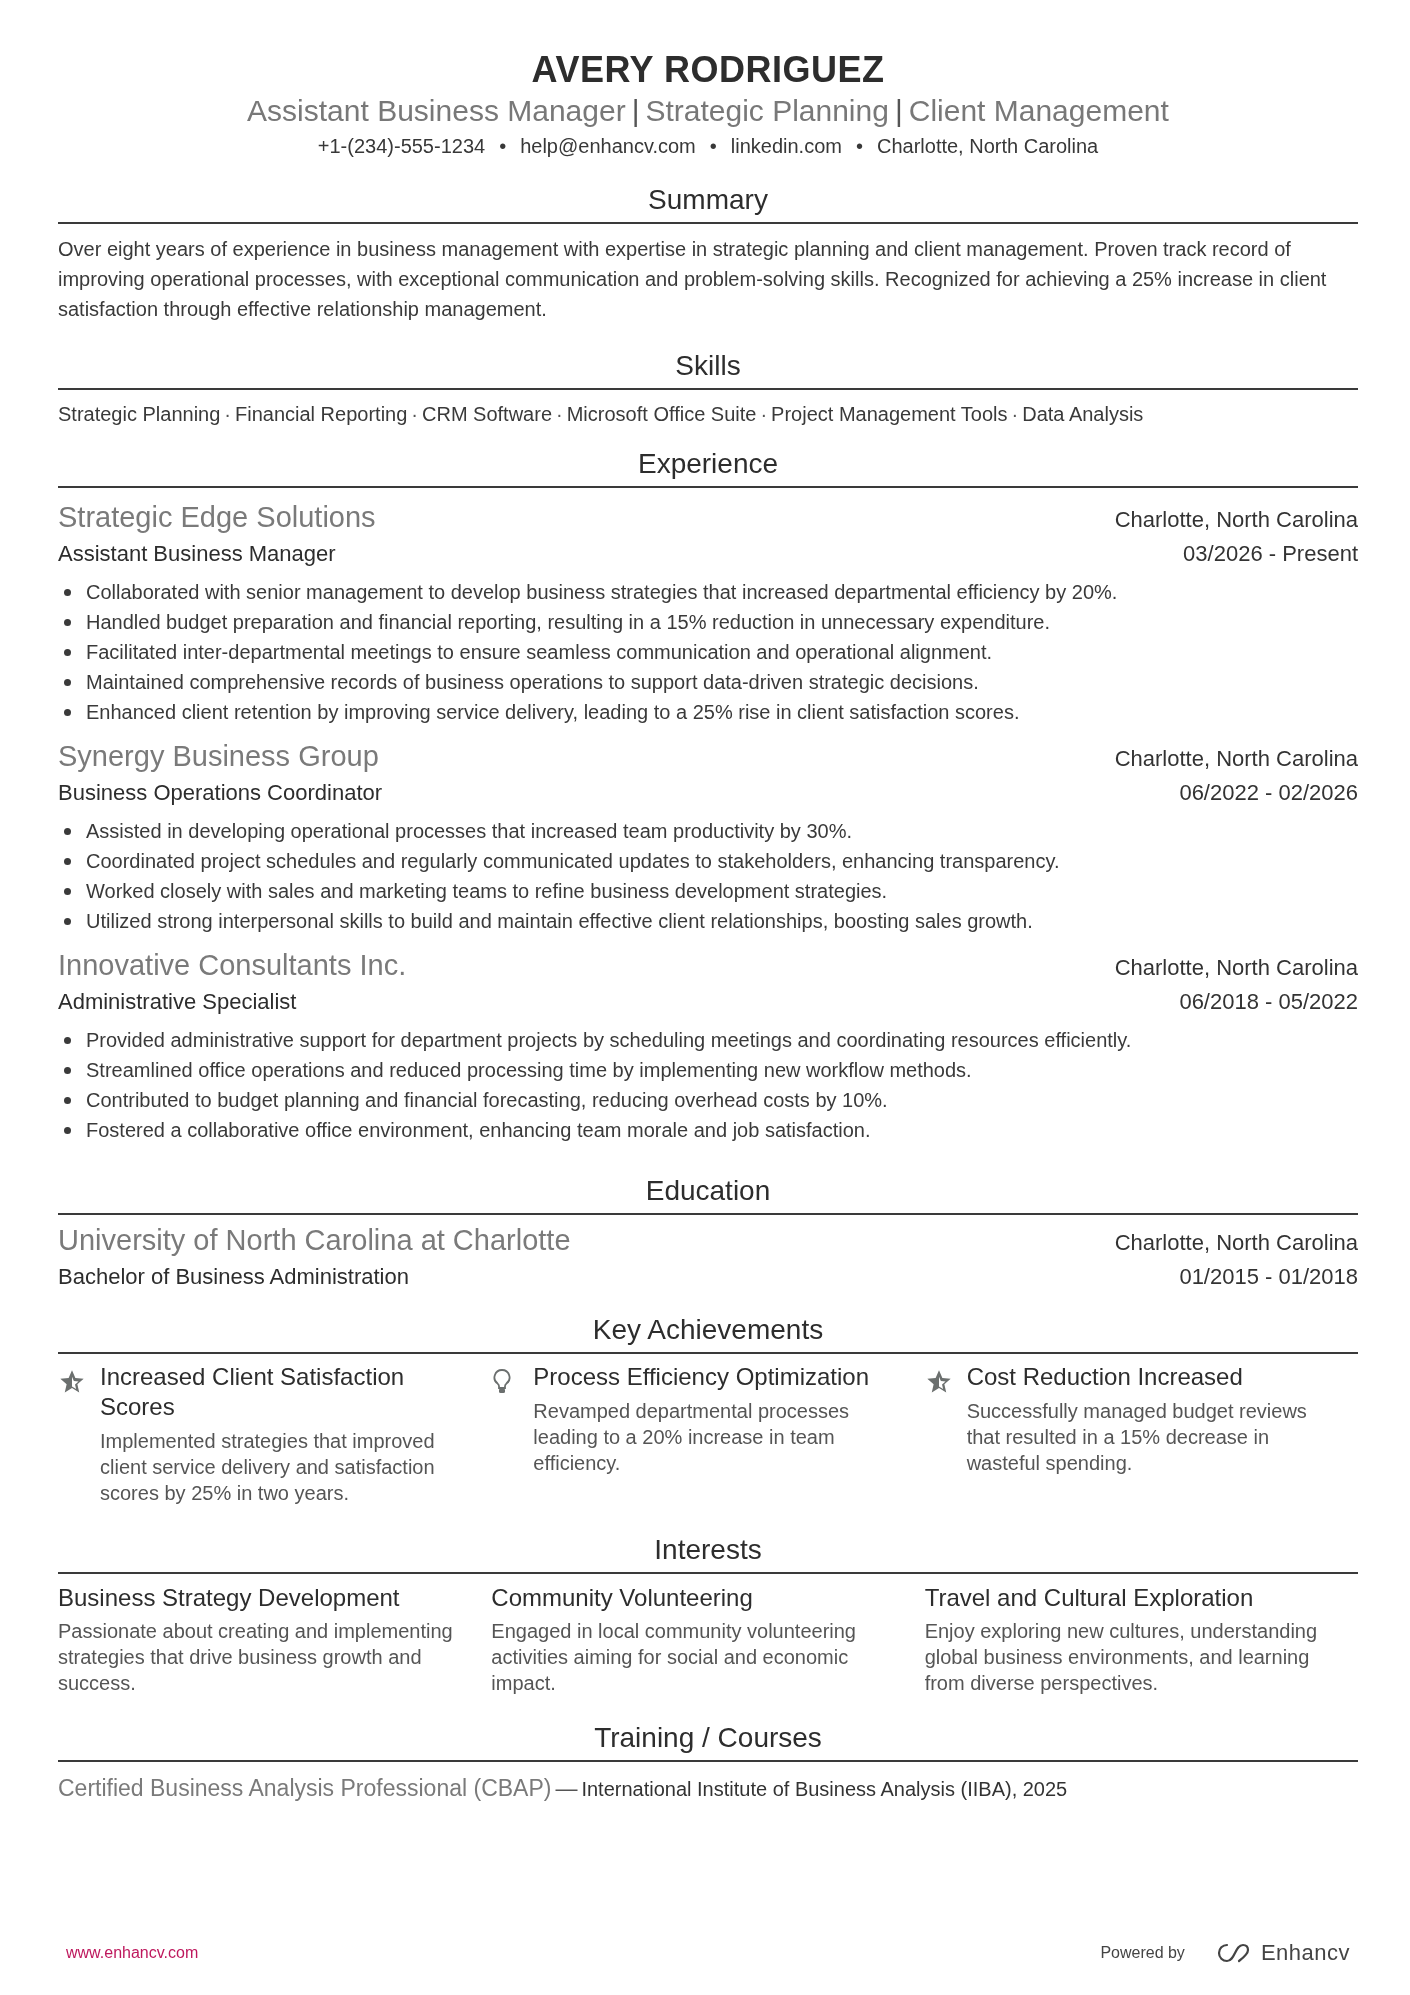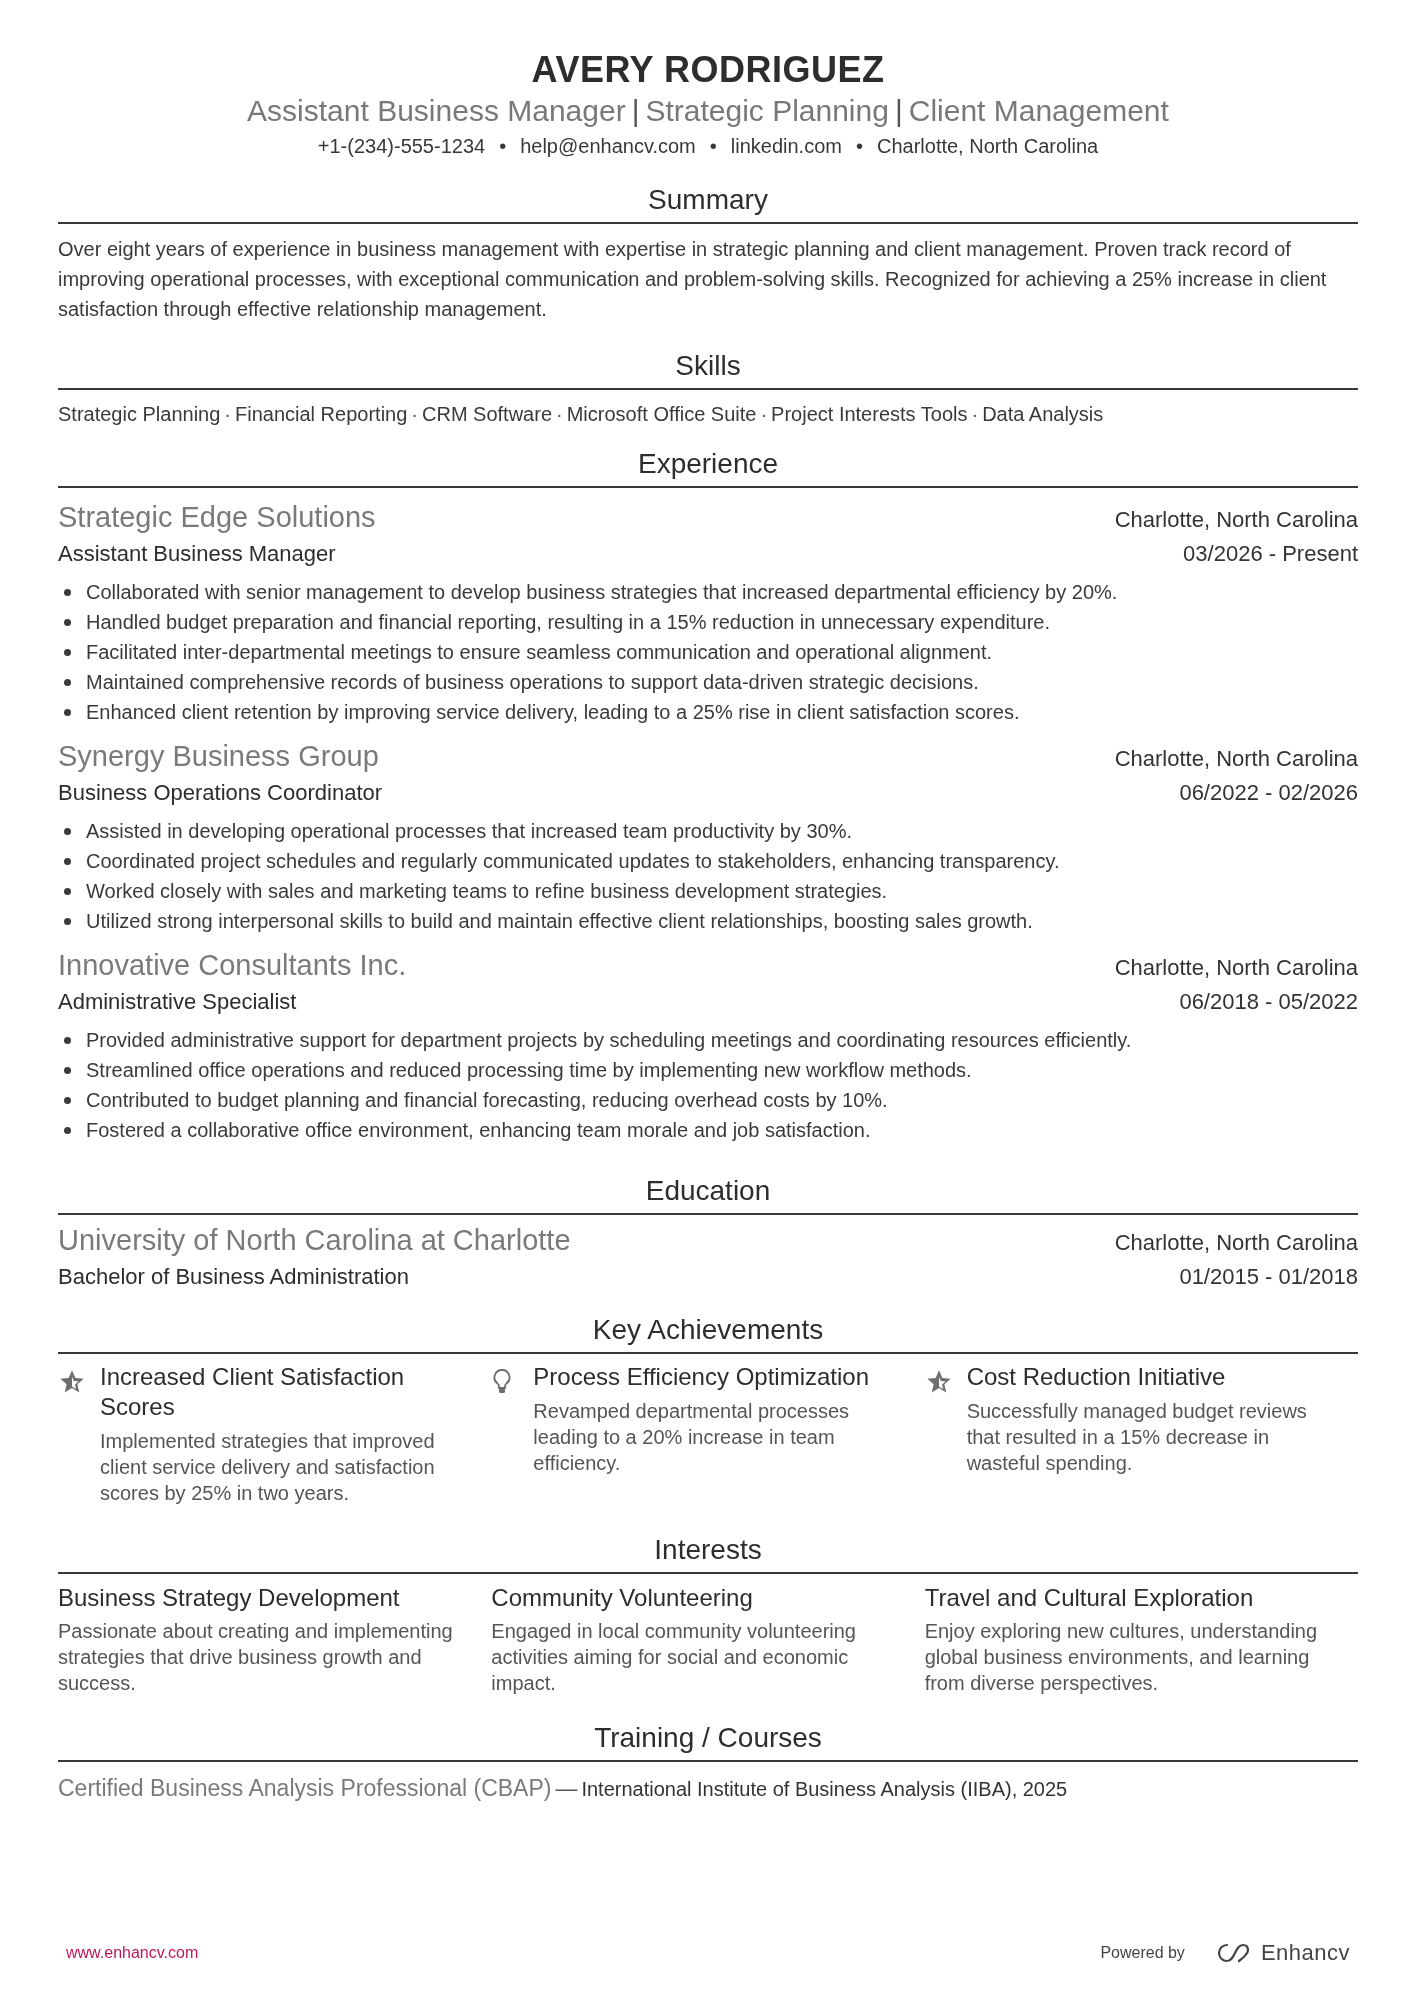--- a/index.html
+++ b/index.html
@@ -173,21 +173,21 @@
   </div>
 
   <div class="section" style="margin-top:22px;">
     <div class="section-title">Summary</div>
     <div class="summary-text">Over eight years of experience in business management with expertise in strategic planning and client management. Proven track record of improving operational processes, with exceptional communication and problem-solving skills. Recognized for achieving a 25% increase in client satisfaction through effective relationship management.</div>
   </div>
 
   <div class="section" style="margin-top:24px;">
     <div class="section-title">Skills</div>
     <div class="skills-line">
-      <span>Strategic Planning</span><span class="mid">·</span><span>Financial Reporting</span><span class="mid">·</span><span>CRM Software</span><span class="mid">·</span><span>Microsoft Office Suite</span><span class="mid">·</span><span>Project Interests Tools</span><span class="mid">·</span><span>Data Analysis</span>
+      <span>Strategic Planning</span><span class="mid">·</span><span>Financial Reporting</span><span class="mid">·</span><span>CRM Software</span><span class="mid">·</span><span>Microsoft Office Suite</span><span class="mid">·</span><span>Project Management Tools</span><span class="mid">·</span><span>Data Analysis</span>
     </div>
   </div>
 
   <div class="section" style="margin-top:18px;">
     <div class="section-title">Experience</div>
 
     <div class="job">
       <div class="row">
         <span class="org">Strategic Edge Solutions</span>
         <span class="loc">Charlotte, North Carolina</span>
@@ -282,21 +282,21 @@
         </div>
       </div>
       <div class="col ach">
         <div class="ach-icon">
           <svg width="28" height="28" viewBox="0 0 24 24">
               <path d="M12 2l2.9 6.6 7.1.6-5.4 4.7 1.6 7-6.2-3.7-6.2 3.7 1.6-7L2 9.2l7.1-.6z" fill="#6b6f6e"></path>
               <path d="M12 7.5l1.6 3.7 4 .3-3 2.6.9 3.9L12 15.9z" fill="#ffffff"></path>
             </svg>
         </div>
         <div>
-          <div class="ach-title">Cost Reduction Initiative</div>
+          <div class="ach-title">Cost Reduction Increased</div>
           <div class="ach-desc">Successfully managed budget reviews that resulted in a 15% decrease in wasteful spending.</div>
         </div>
       </div>
     </div>
   </div>
 
   <div class="section" style="margin-top:26px;">
     <div class="section-title">Interests</div>
     <div class="three-col">
       <div class="col">

